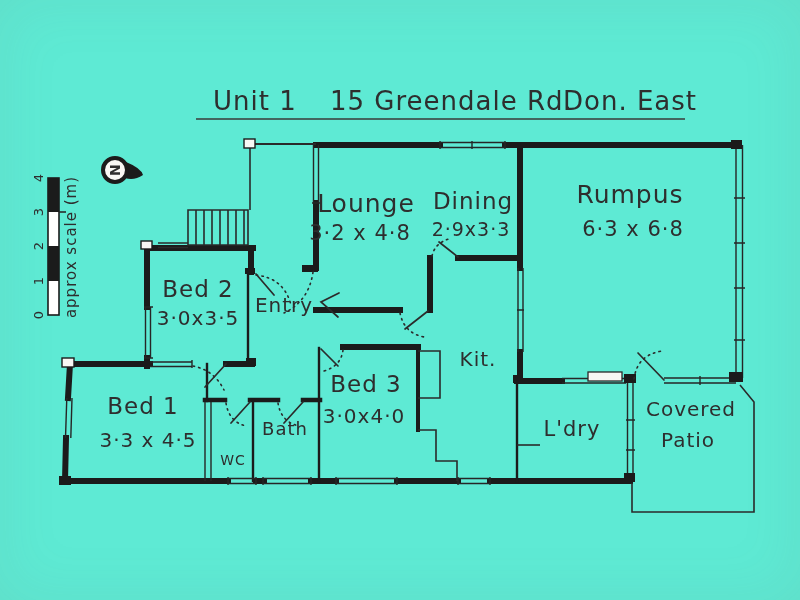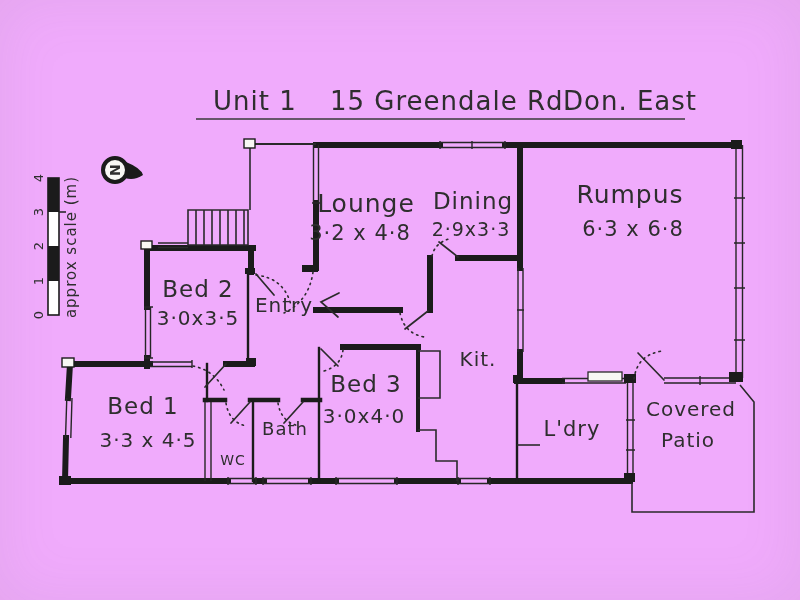--- a/index.html
+++ b/index.html
@@ -1,16 +1,16 @@
 <!DOCTYPE html>
 <html><head>
 <meta charset="utf-8">
 <style>
   html,body{margin:0;padding:0;width:800px;height:600px;background:#fbfaf8;overflow:hidden;}
-  .page{width:800px;height:600px;position:relative;background:#f0abfc;
+  .page{width:800px;height:600px;position:relative;background:#5eead4;
         box-shadow:inset 0 0 60px rgba(120,115,105,0.10);}
   svg{display:block;}
   text{font-family:"DejaVu Sans","Liberation Sans",sans-serif;fill:#2e2e2e;}
   .hand{letter-spacing:1px;}
   .wall{stroke:#1b1b1b;fill:none;stroke-linecap:square;}
   .thin{stroke:#2a2a2a;fill:none;stroke-width:1.6;}
   .win{stroke:#262626;fill:none;stroke-width:1.4;}
   .dash{stroke:#2b2b2b;fill:none;stroke-width:1.6;stroke-dasharray:1.5 4.2;stroke-linecap:round;}
   .leaf{stroke:#2b2b2b;fill:none;stroke-width:1.7;stroke-linecap:round;}
   .blob{fill:#1b1b1b;stroke:none;}

